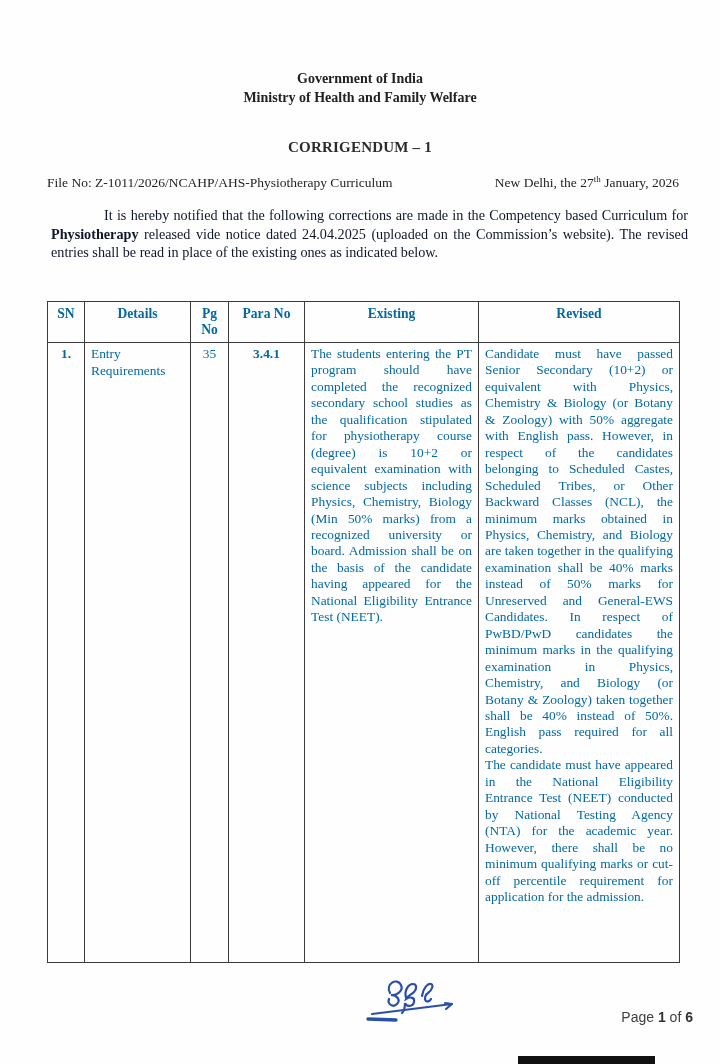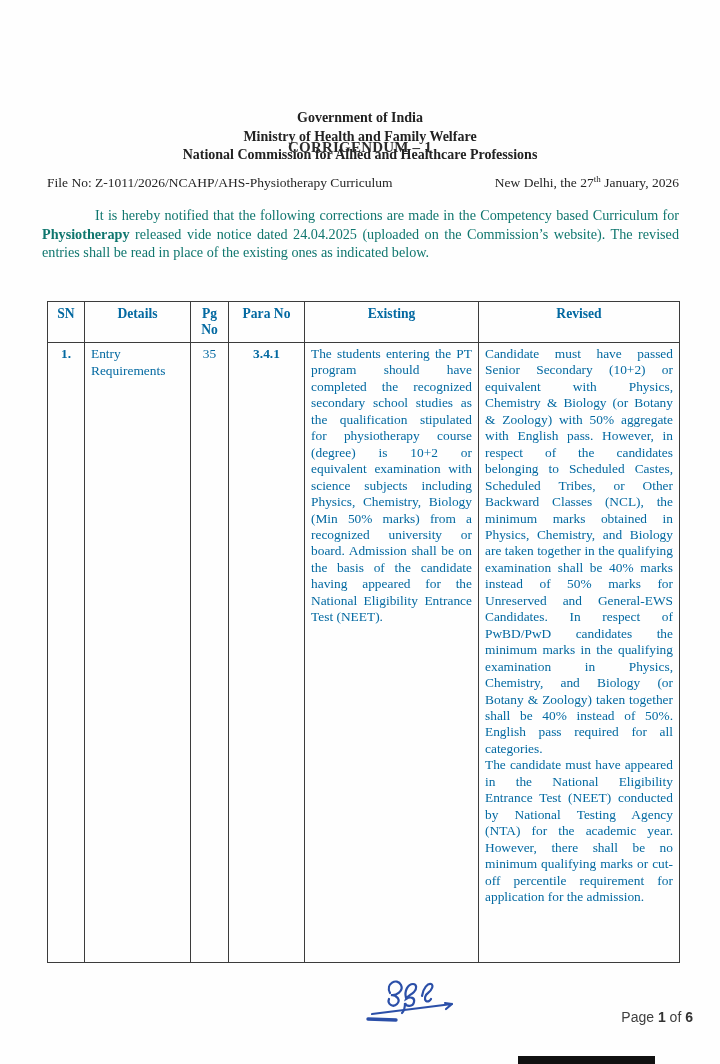--- a/index.html
+++ b/index.html
@@ -20,21 +20,20 @@
   .gov-header {
     position: absolute;
     top: 70px;
     left: 0;
     width: 720px;
     text-align: center;
     font-weight: bold;
     font-size: 14px;
     line-height: 18.5px;
     color: #222;
-    margin-top: 39px;
   }
   .doc-title {
     position: absolute;
     top: 139px;
     left: 0;
     width: 720px;
     text-align: center;
     font-weight: bold;
     font-size: 15px;
     letter-spacing: 0.2px;
@@ -51,27 +50,27 @@
     color: #242424;
   }
   .file-line sup {
     font-size: 9px;
     vertical-align: super;
     line-height: 0;
   }
   .intro {
     position: absolute;
     top: 206px;
-    left: 42px;
+    left: 51px;
     width: 637px;
     font-size: 14.2px;
     line-height: 18.5px;
     text-align: justify;
     text-indent: 53px;
-    color: #0f766e;
+    color: #0f172a;
   }
   .intro b { font-weight: bold; }
   table.corr-table {
     position: absolute;
     top: 301px;
     left: 47px;
     width: 632px;
     border-collapse: collapse;
     table-layout: fixed;
     font-size: 13.4px;
@@ -128,21 +127,20 @@
   }
 </style>
 </head>
 <body>
 
 <div class="page">
 
   <div class="gov-header">
     <div>Government of India</div>
     <div>Ministry of Health and Family Welfare</div>
-    <div>National Commission for Allied and Healthcare Professions</div>
   </div>
 
   <div class="doc-title">CORRIGENDUM – 1</div>
 
   <div class="file-line">
     <span>File No: Z-1011/2026/NCAHP/AHS-Physiotherapy Curriculum</span>
     <span><span>New Delhi, the 27</span><sup>th</sup><span> January, 2026</span></span>
   </div>
 
   <div class="intro"><span>It is hereby notified that the following corrections are made in the Competency based Curriculum for </span><b>Physiotherapy</b><span> released vide notice dated 24.04.2025 (uploaded on the Commission’s website). The revised entries shall be read in place of the existing ones as indicated below.</span></div>

